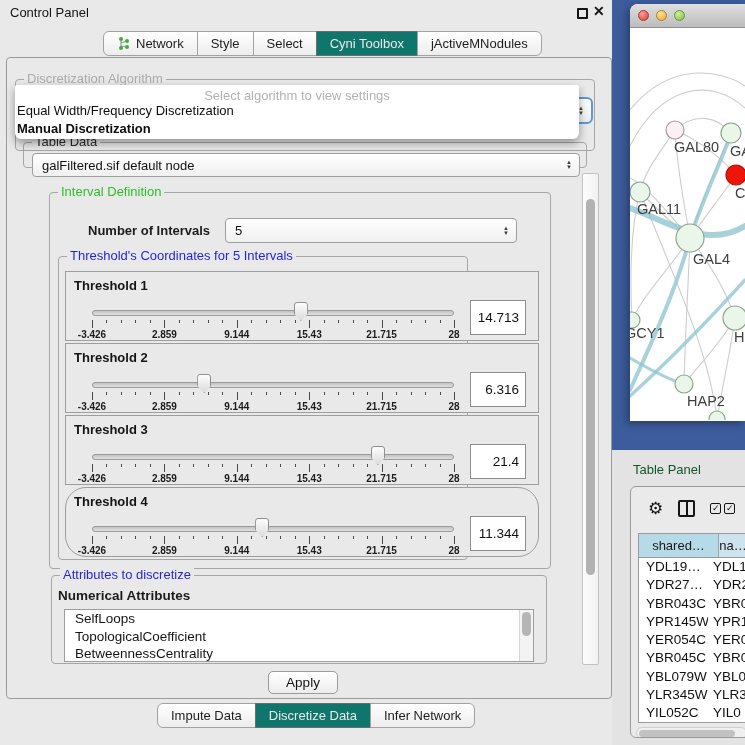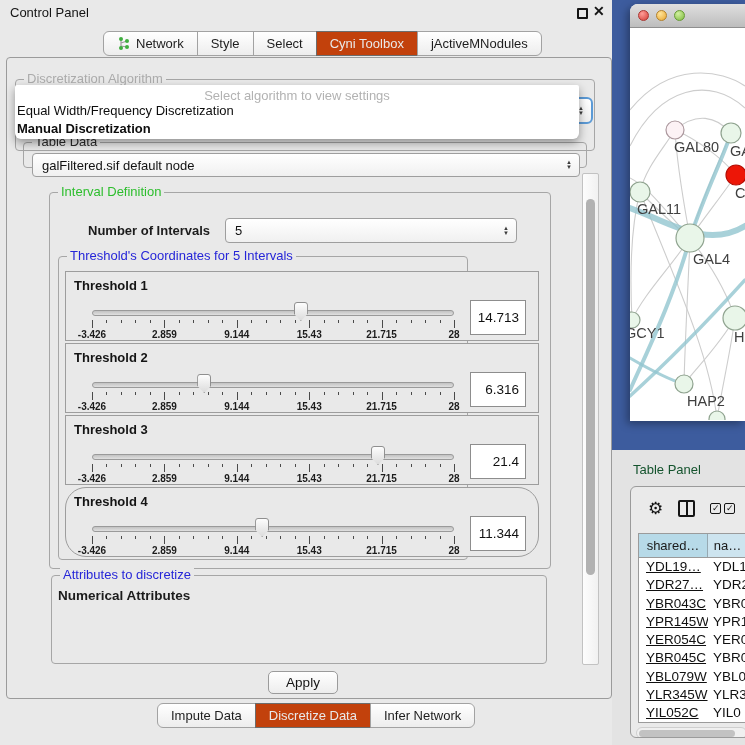--- a/index.html
+++ b/index.html
@@ -11,21 +11,21 @@
   .float-btn { position:absolute; left:577px; top:8px; width:11px; height:11px; border:2px solid #141414; border-radius:1px; background:transparent;}
   .close-btn { position:absolute; left:593px; top:3px; font-size:14px; font-weight:bold; color:#141414;}
 
   
   .tabbar { position:absolute; display:flex; height:25px; }
   .top-tabbar { left:86px; top:31px; }
   .bottom-tabbar { left:140px; top:703px; }
   .tab { border:1px solid #a2a2a2; background:linear-gradient(#ffffff,#ededed); padding:0 13px; font-size:13px; line-height:23px; color:#1d1d1d; margin-left:-1px; display:flex; align-items:center; gap:6px; white-space:nowrap;}
   .tab:first-child { border-radius:6px 0 0 6px; margin-left:17px;}
   .tab:last-child { border-radius:0 6px 6px 0;}
-  .tab.selected { background:#c2410c; color:#e9e9e9; border-color:#6c6c6c;}
+  .tab.selected { background:#0f766e; color:#e9e9e9; border-color:#6c6c6c;}
   .net-icon svg { display:block; }
 
   
   .main-panel { position:absolute; left:6px; top:57px; width:606px; height:642px; border:1px solid #9b9b9b; border-radius:4px; background:#e9e9e9;}
   .group { position:absolute; border:1px solid #a6a6a6; border-radius:4px;}
   .legend { position:absolute; top:-9px; left:8px; background:#e9e9e9; padding:0 3px; font-size:13px; white-space:nowrap;}
   .legend.gray { color:#ababab;}
   .legend.green { color:#2dbe2d;}
   .legend.blue { color:#2626d8;}
   .legend.dark { color:#2a2a2a;}
@@ -83,25 +83,25 @@
   .tp-box { position:absolute; left:18px; top:36px; width:116px; height:252px; border:1px solid #9b9b9b; border-radius:6px 0 0 6px; background:#eaeaea; overflow:hidden;}
   .tp-toolbar { position:absolute; left:0; top:0; width:100%; height:42px; display:flex; align-items:center; gap:15px; padding-left:17px;}
   .gear-g { font-size:17px; color:#141414;}
   .col-icon { width:17px; height:17px; border:2px solid #141414; border-radius:2px; position:relative;}
   .col-icon:before { content:""; position:absolute; left:50%; top:0; width:2px; height:100%; background:#141414; transform:translateX(-50%);}
   .cbs { display:flex; gap:3px;}
   .cb { width:11px; height:11px; border:1.5px solid #141414; border-radius:2px; font-size:9px; line-height:9px; text-align:center; color:#141414;}
   .tbl { position:absolute; left:7px; top:46px; width:109px; height:190px; border:1px solid #9b9b9b; border-right:none; background:#ffffff; overflow:hidden;}
   .thead { display:flex; height:24px; border-bottom:1px solid #9a9a9a;}
   .th { font-size:13px; color:#1a1a1a; text-align:center; line-height:23px; overflow:hidden; white-space:nowrap;}
-  .th.c1 { width:69px; background:#b7dae8; border-right:1px solid #96a9b2;}
+  .th.c1 { width:80px; background:#b7dae8; border-right:1px solid #96a9b2;}
   .th.c2 { flex:1; background:#cde4ef;}
   .trow { display:flex; height:18.3px;}
   .td { font-size:13.5px; color:#101010; line-height:18.3px; white-space:nowrap; overflow:hidden;}
-  .td.c1 { width:69px; padding-left:7px; border-right:0;text-decoration:underline;}
+  .td.c1 { width:69px; padding-left:7px; border-right:0;}
   .td.c2 { flex:1; padding-left:5px;}
   .h-scroll { position:absolute; left:5px; top:240px; width:111px; height:12px; background:#f0f0f0; border:1px solid #cfcfcf; border-radius:6px;}
   .h-scroll .sthumb { position:absolute; left:2px; top:1.5px; width:96px; height:7px; background:#c2c2c2; border-radius:4px;}
 </style>
 </head>
 <body>
 
 <div id="root">
 
   <div class="cp-title">Control Panel</div>
@@ -349,20 +349,30 @@
               </div>
               <div class="valbox">11.344</div>
             </div>
           </div>
       </div>
     </div>
 
     <div class="group" style="left:44px; top:517px; width:496px; height:89px;">
       <span class="legend blue">Attributes to discretize</span>
       <div style="position:absolute; left:6px; top:12px; font-weight:bold; font-size:13.5px;">Numerical Attributes</div>
+      <div class="listbox">
+        <div>
+            <div class="item">SelfLoops</div>
+            <div class="item">TopologicalCoefficient</div>
+            <div class="item">BetweennessCentrality</div>
+          </div>
+        <div class="list-scroll">
+            <div class="sthumb"></div>
+          </div>
+      </div>
     </div>
 
     <div class="main-scroll">
         <div class="sthumb"></div>
       </div>
 
     <div class="apply-btn">Apply</div>
   </div>
 
   <div class="tabbar bottom-tabbar">

